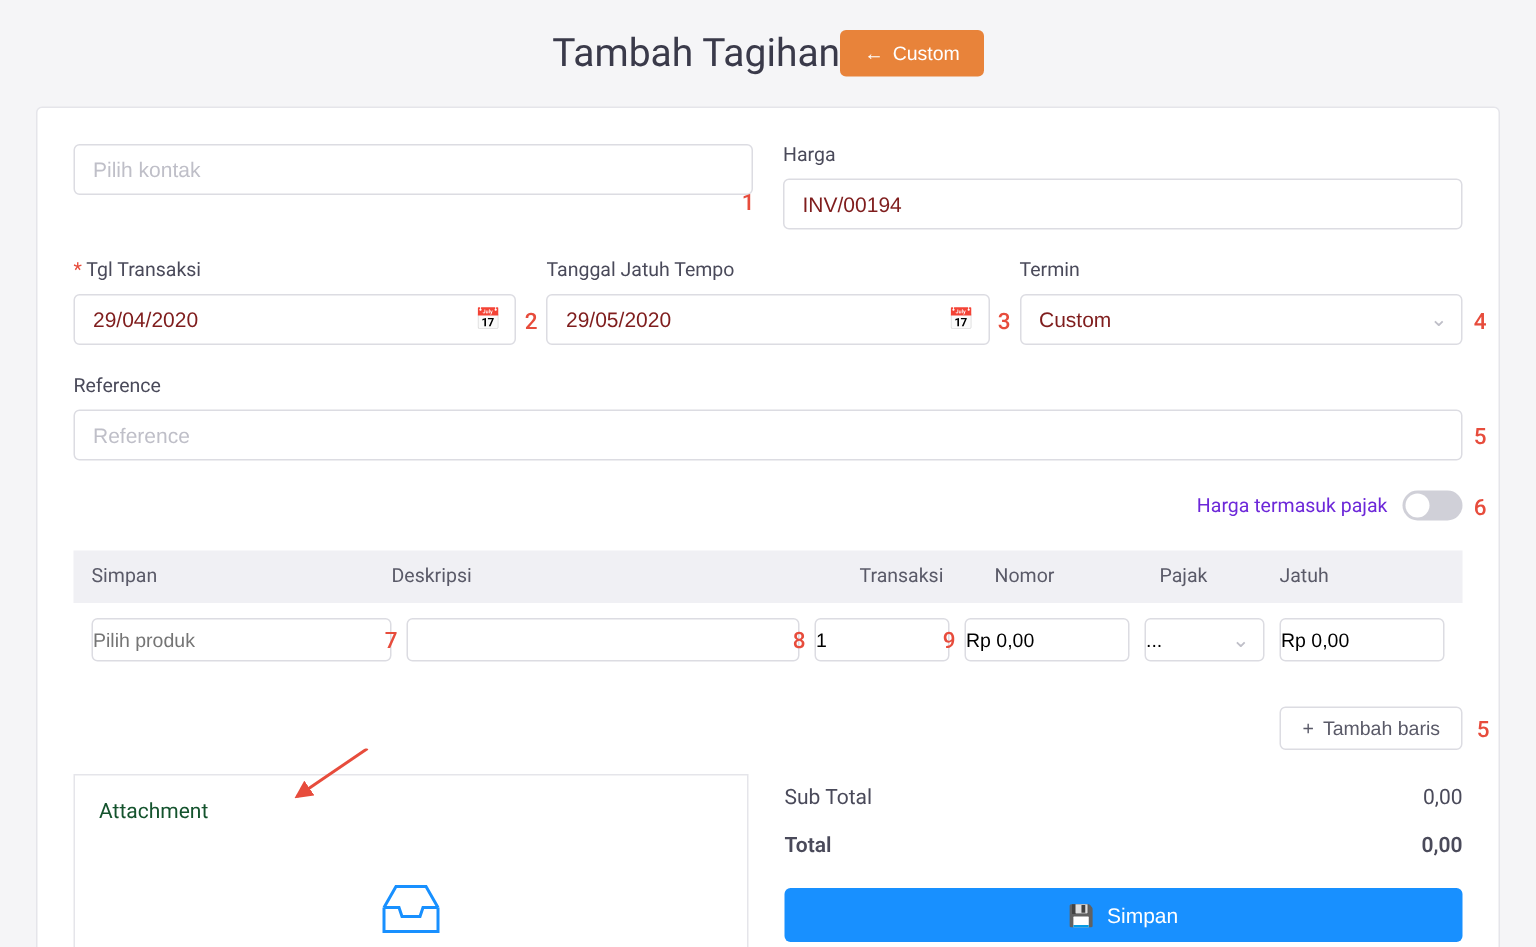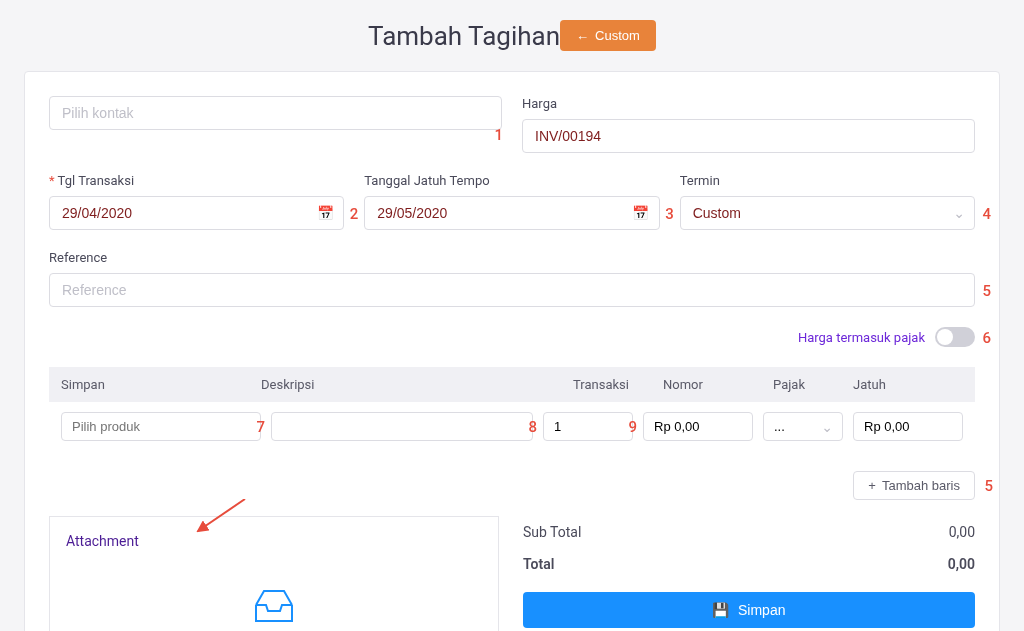--- a/index.html
+++ b/index.html
@@ -25,26 +25,26 @@
     .toggle { width: 40px; height: 20px; background: #d0d0d8; border-radius: 10px; position: relative; cursor: pointer; }
     .toggle::after { content: ""; position: absolute; width: 16px; height: 16px; background: #fff; border-radius: 50%; top: 2px; left: 2px; }
     .table-header { display: flex; background: #f0f0f4; padding: 10px 12px; font-size: 13px; color: #5a5a68; }
     .col-produk { width: 200px; }
     .col-desk { flex: 1; }
     .col-qty { width: 90px; }
     .col-harga { width: 110px; }
     .col-pajak { width: 80px; }
     .col-jumlah { width: 110px; }
     .table-row { display: flex; padding: 10px 12px; gap: 10px; align-items: center; }
-    .table-row input { padding: 6px 10px; border: 1px solid #dcdce2; border-radius: 4px; font-size: 13px; }
+    .table-row input { padding: 6px 0; border: 1px solid #dcdce2; border-radius: 4px; font-size: 13px; }
     .tambah-row { display: flex; justify-content: flex-end; margin-top: 20px; position: relative; }
     .btn-tambah { background: #fff; border: 1px solid #dcdce2; padding: 6px 14px; border-radius: 4px; cursor: pointer; font-size: 13px; color: #5a5a68; display: flex; align-items: center; gap: 6px; }
     .bottom { display: flex; gap: 24px; margin-top: 16px; }
     .attach-box { flex: 0 0 450px; border: 1px solid #e5e5ea; padding: 16px; position: relative; }
-    .attach-title { font-size: 14px; color: #4c1d95; margin-bottom: 16px; }
+    .attach-title { font-size: 14px; color: #14532d; margin-bottom: 16px; }
     .drop-zone { text-align: center; padding: 20px 10px; }
     .drop-zone .box-icon { color: #1890ff; margin-bottom: 12px; }
     .totals { flex: 1; }
     .total-line { display: flex; justify-content: space-between; padding: 8px 0; font-size: 14px; }
     .total-line.bold { font-weight: 600; }
     .btn-simpan { width: 100%; background: #1890ff; color: #fff; border: none; padding: 10px; border-radius: 4px; cursor: pointer; font-size: 14px; display: flex; align-items: center; justify-content: center; gap: 8px; margin-top: 12px; position: relative; }
     .arrow { position: absolute; }
     .arrow svg { display: block; }
   </style>
 </head>

